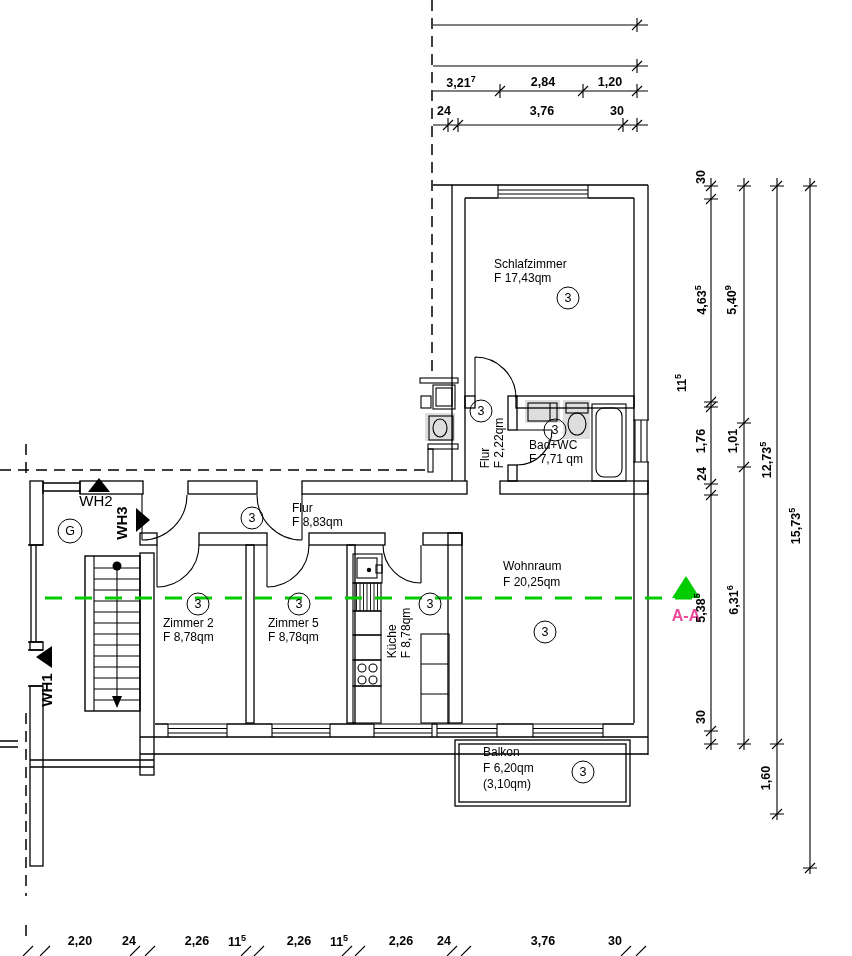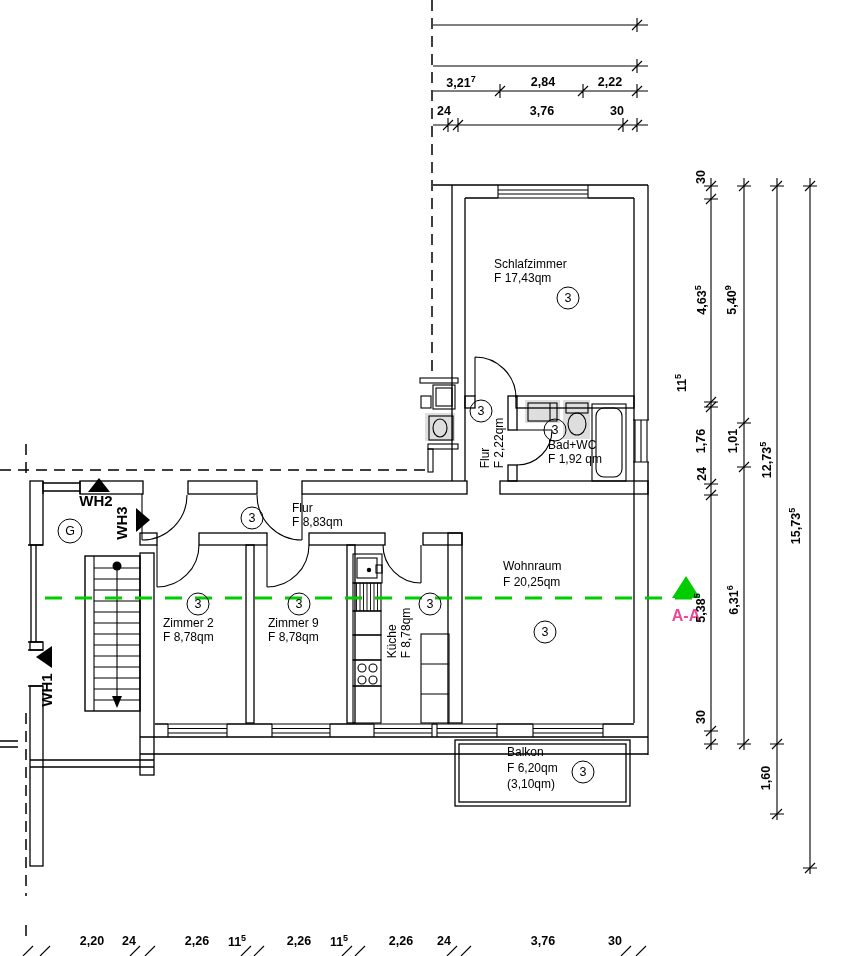--- a/index.html
+++ b/index.html
@@ -8,21 +8,21 @@
   .plan svg{position:absolute;left:0;top:0}
   .lbl{position:absolute;font-size:12px;line-height:14px;white-space:nowrap}
   .lh16{line-height:16px}
   .rot{transform:translate(-50%,-50%) rotate(-90deg)}
   .dim,.dimr{position:absolute;font-size:12.5px;font-weight:bold;white-space:nowrap;
         transform:translate(-50%,-50%)}
   .dimr{transform:translate(-50%,-50%) rotate(-90deg)}
   .dim sup,.dimr sup{font-size:9px}
   .circ{position:absolute;width:21px;height:21px;border:1.4px solid #000;border-radius:50%;
         text-align:center;line-height:20px;font-size:12.5px;transform:translate(-50%,-50%)}
-  .wh{position:absolute;font-size:15px;font-weight:bold;white-space:nowrap;
+  .wh{position:absolute;font-size:15px;font-weight:normal;white-space:nowrap;
         transform:translate(-50%,-50%)}
   .whr{position:absolute;font-size:15px;font-weight:bold;white-space:nowrap;
         transform:translate(-50%,-50%) rotate(-90deg)}
   .aa{position:absolute;font-size:16px;font-weight:bold;color:#ec4899;white-space:nowrap;
         transform:translate(-50%,-50%)}
 </style>
 </head>
 <body>
 
 <div class="plan">
@@ -194,72 +194,72 @@
       <div>F 17,43qm</div>
 </div>
 <div class="circ" style="left:568px;top:298px">3</div>
 
 <div class="lbl rot" style="left:492px;top:443px">
   <div>Flur</div>
       <div>F 2,22qm</div>
 </div>
 <div class="circ" style="left:481px;top:411px">3</div>
 
-<div class="lbl" style="left:548px;top:438px">
+<div class="lbl" style="left:529px;top:438px">
   <div>Bad+WC</div>
-      <div>F 1,92 qm</div>
+      <div>F 7,71 qm</div>
 </div>
 <div class="circ" style="left:555px;top:430px">3</div>
 
 <div class="lbl" style="left:292px;top:501px">
   <div>Flur</div>
       <div>F 8,83qm</div>
 </div>
 <div class="circ" style="left:252px;top:518px">3</div>
 
 <div class="lbl" style="left:163px;top:616px">
   <div>Zimmer 2</div>
       <div>F 8,78qm</div>
 </div>
 <div class="circ" style="left:198px;top:604px">3</div>
 
 <div class="lbl" style="left:268px;top:616px">
-  <div>Zimmer 9</div>
+  <div>Zimmer 5</div>
       <div>F 8,78qm</div>
 </div>
 <div class="circ" style="left:299px;top:604px">3</div>
 
 <div class="lbl rot" style="left:399px;top:633px">
   <div>Küche</div>
       <div>F 8,78qm</div>
 </div>
 <div class="circ" style="left:430px;top:604px">3</div>
 
 <div class="lbl lh16" style="left:503px;top:558px">
   <div>Wohnraum</div>
       <div>F 20,25qm</div>
 </div>
 <div class="circ" style="left:545px;top:632px">3</div>
 
-<div class="lbl lh16" style="left:507px;top:744px">
+<div class="lbl lh16" style="left:483px;top:744px">
   <div>Balkon</div>
       <div>F 6,20qm</div>
       <div>(3,10qm)</div>
 </div>
 <div class="circ" style="left:583px;top:772px">3</div>
 
 <div class="wh" style="left:96px;top:500px">WH2</div>
 <div class="whr" style="left:121px;top:523px">WH3</div>
 <div class="whr" style="left:46px;top:690px">WH1</div>
 <div class="circ" style="left:70px;top:531px;width:23px;height:23px;line-height:22px">G</div>
 <div class="aa" style="left:686px;top:616px">A-A</div>
 
 <div class="dim" style="left:461px;top:82px"><span>3,21</span><sup>7</sup></div>
 <div class="dim" style="left:543px;top:82px"><span>2,84</span></div>
-<div class="dim" style="left:610px;top:82px"><span>2,22</span></div>
+<div class="dim" style="left:610px;top:82px"><span>1,20</span></div>
 <div class="dim" style="left:444px;top:111px"><span>24</span></div>
 <div class="dim" style="left:542px;top:111px"><span>3,76</span></div>
 <div class="dim" style="left:617px;top:111px"><span>30</span></div>
 
 <div class="dimr" style="left:701px;top:177px"><span>30</span></div>
 <div class="dimr" style="left:701px;top:300px"><span>4,63</span><sup>5</sup></div>
 <div class="dimr" style="left:681px;top:383px"><span>11</span><sup>5</sup></div>
 <div class="dimr" style="left:701px;top:441px"><span>1,76</span></div>
 <div class="dimr" style="left:702px;top:474px"><span>24</span></div>
 <div class="dimr" style="left:700px;top:608px"><span>5,38</span><sup>5</sup></div>
@@ -267,21 +267,21 @@
 
 <div class="dimr" style="left:731px;top:300px"><span>5,40</span><sup>9</sup></div>
 <div class="dimr" style="left:733px;top:441px"><span>1,01</span></div>
 <div class="dimr" style="left:733px;top:600px"><span>6,31</span><sup>6</sup></div>
 
 <div class="dimr" style="left:766px;top:460px"><span>12,73</span><sup>5</sup></div>
 <div class="dimr" style="left:766px;top:778px"><span>1,60</span></div>
 
 <div class="dimr" style="left:795px;top:526px"><span>15,73</span><sup>5</sup></div>
 
-<div class="dim" style="left:92px;top:941px"><span>2,20</span></div>
+<div class="dim" style="left:80px;top:941px"><span>2,20</span></div>
 <div class="dim" style="left:129px;top:941px"><span>24</span></div>
 <div class="dim" style="left:197px;top:941px"><span>2,26</span></div>
 <div class="dim" style="left:237px;top:941px"><span>11</span><sup>5</sup></div>
 <div class="dim" style="left:299px;top:941px"><span>2,26</span></div>
 <div class="dim" style="left:339px;top:941px"><span>11</span><sup>5</sup></div>
 <div class="dim" style="left:401px;top:941px"><span>2,26</span></div>
 <div class="dim" style="left:444px;top:941px"><span>24</span></div>
 <div class="dim" style="left:543px;top:941px"><span>3,76</span></div>
 <div class="dim" style="left:615px;top:941px"><span>30</span></div>
 

